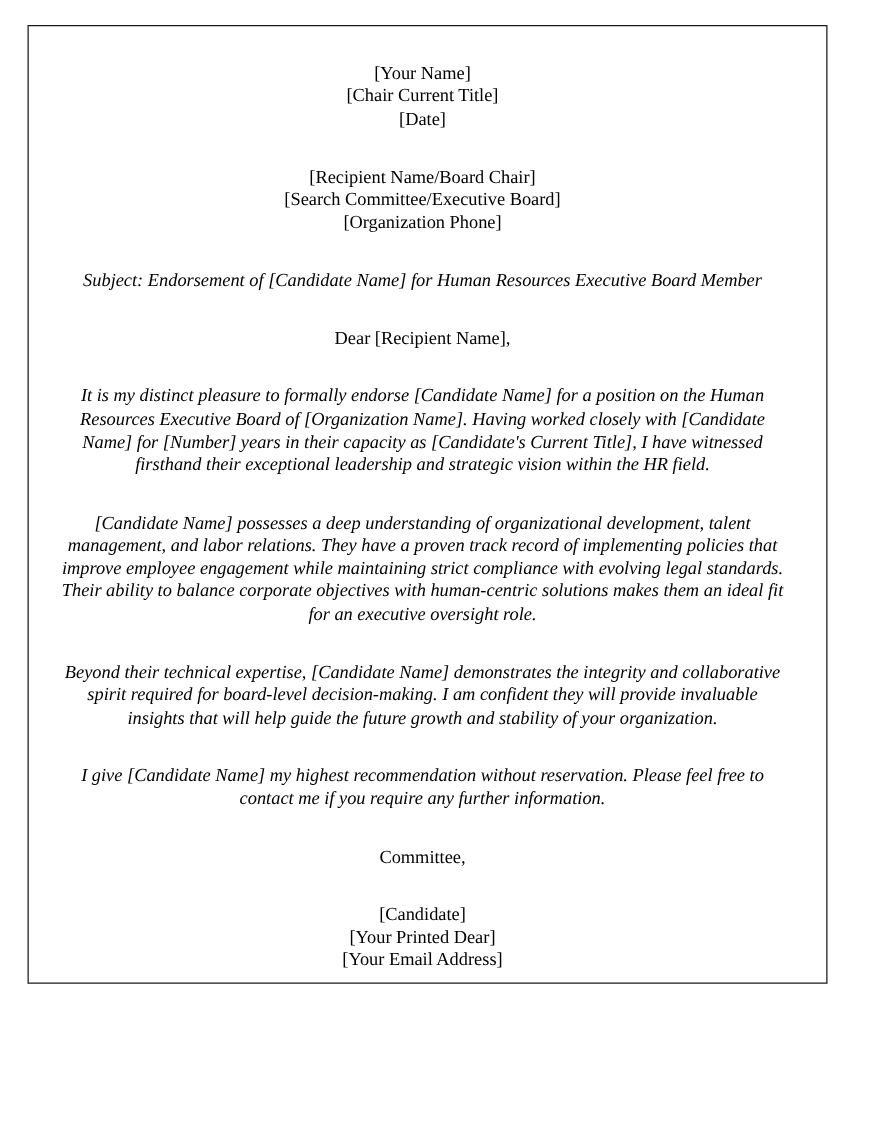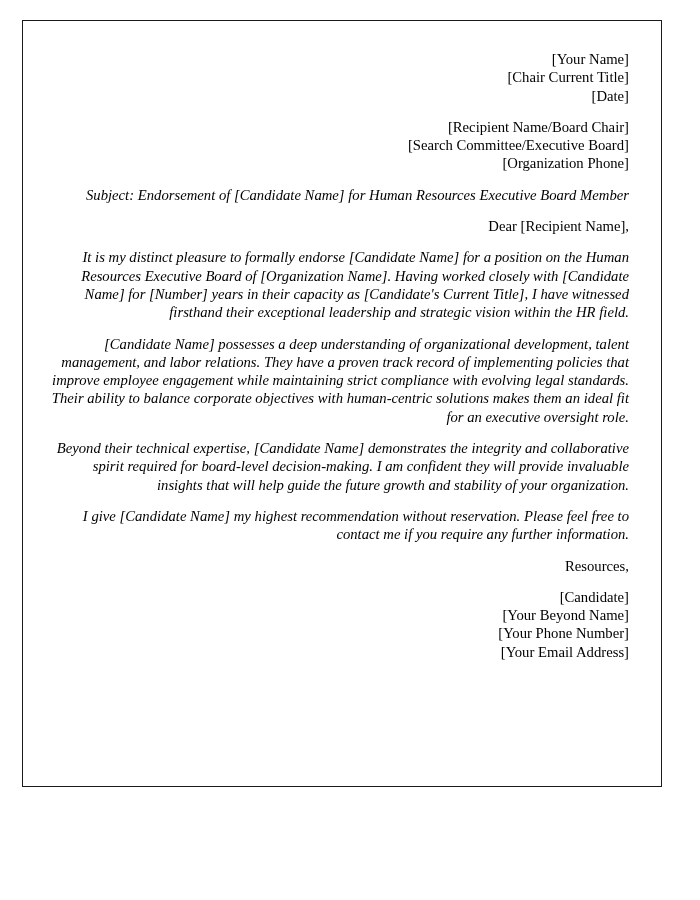--- a/index.html
+++ b/index.html
@@ -24,27 +24,27 @@
     box-sizing: border-box;
     background: #ffffff;
   }
   .letter {
     position: absolute;
     left: 24px;
     top: 29px;
     width: 582px;
     font-size: 14.7px;
     line-height: 18.3px;
-    text-align: right;
+    text-align: center;
   }
   .block {
     margin: 0;
   }
   .block + .block {
-    margin-top: 13px;
+    margin-top: 28px;
   }
   .line {
     display: block;
     white-space: pre-wrap;
   }
   .para {
     white-space: normal;
     font-style: italic;
   }
 </style>
@@ -71,23 +71,22 @@
     <div class="block">Dear [Recipient Name],</div>
 
     <div class="block para">It is my distinct pleasure to formally endorse [Candidate Name] for a position on the Human Resources Executive Board of [Organization Name]. Having worked closely with [Candidate Name] for [Number] years in their capacity as [Candidate's Current Title], I have witnessed firsthand their exceptional leadership and strategic vision within the HR field.</div>
 
     <div class="block para">[Candidate Name] possesses a deep understanding of organizational development, talent management, and labor relations. They have a proven track record of implementing policies that improve employee engagement while maintaining strict compliance with evolving legal standards. Their ability to balance corporate objectives with human-centric solutions makes them an ideal fit for an executive oversight role.</div>
 
     <div class="block para">Beyond their technical expertise, [Candidate Name] demonstrates the integrity and collaborative spirit required for board-level decision-making. I am confident they will provide invaluable insights that will help guide the future growth and stability of your organization.</div>
 
     <div class="block para">I give [Candidate Name] my highest recommendation without reservation. Please feel free to contact me if you require any further information.</div>
 
-    <div class="block">Resources,</div>
+    <div class="block">Committee,</div>
 
     <div class="block">
       <span class="line">[Candidate]</span>
-      <span class="line">[Your Beyond Name]</span>
-      <span class="line">[Your Phone Number]</span>
+      <span class="line">[Your Printed Dear]</span>
       <span class="line">[Your Email Address]</span>
     </div>
 
   </div>
 </div>
 
 </body></html>

